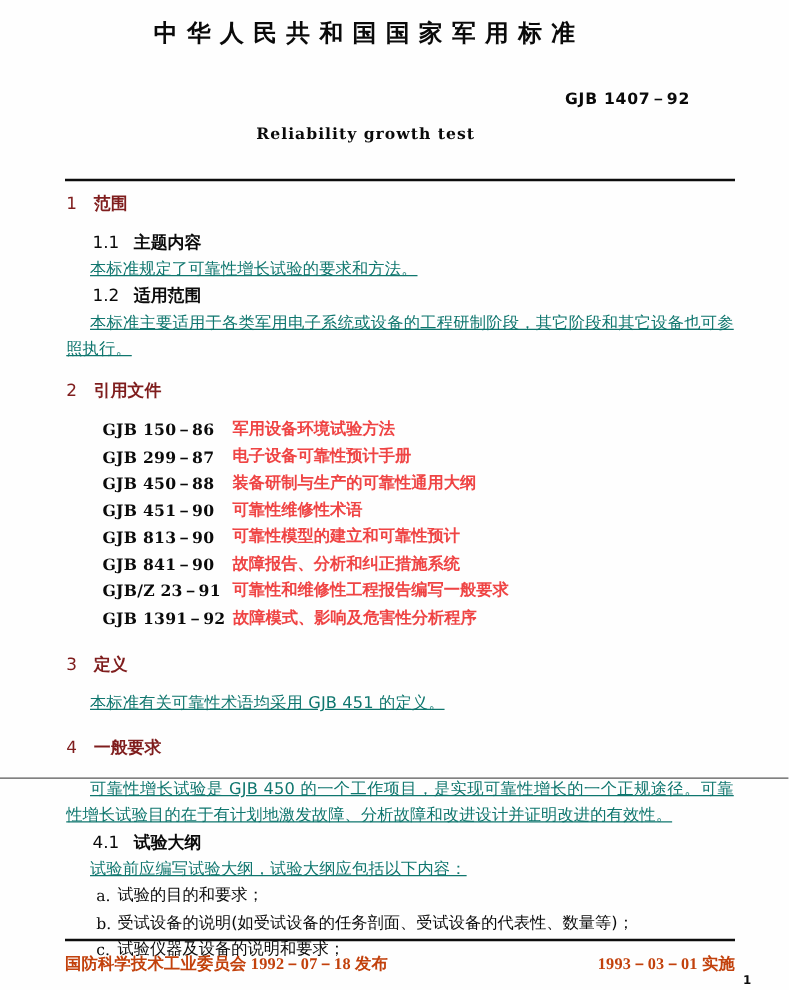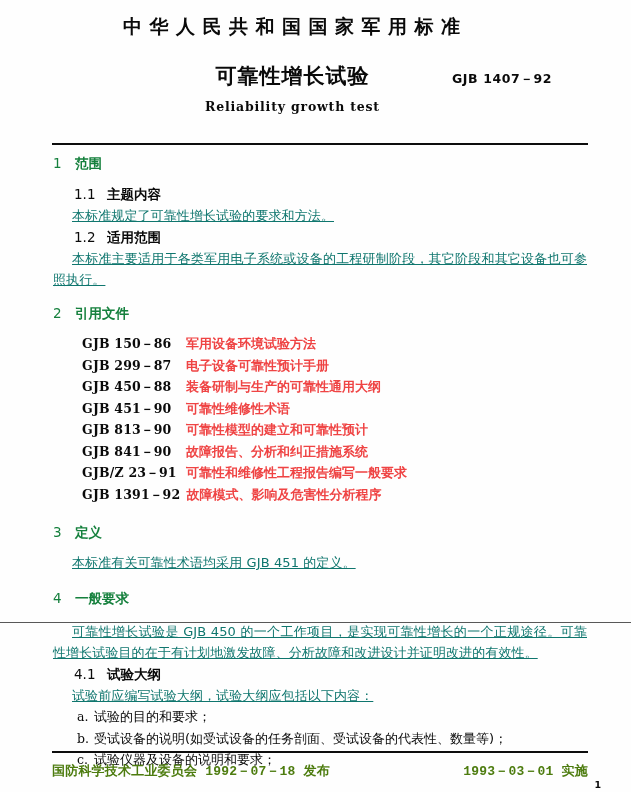--- a/index.html
+++ b/index.html
@@ -108,21 +108,21 @@
     position: absolute;
     left: 0;
     top: 152px;
     width: 631px;
   }
 
   .sec-h1 {
     font-family: "DejaVu Sans", sans-serif;
     font-weight: bold;
     font-size: 13.5px;
-    color: #15803d;
+    color: #7f1d1d;
     margin: 0;
     padding: 0 0 0 53px;
     line-height: 22px;
     white-space: nowrap;
   }
   .sec-h1 .num {
     display: inline-block;
     min-width: 22px;
     font-weight: normal;
   }
@@ -218,24 +218,24 @@
   .footer-row {
     position: absolute;
     left: 52px;
     top: 762px;
     width: 536px;
     display: flex;
     justify-content: space-between;
     align-items: baseline;
   }
   .footer-left, .footer-right {
-    font-family: Liberation Mono, monospace;
-    font-weight: bold;
-    font-size: 13px;
-    color: #4d7c0f;
+    font-family: Liberation Serif, serif;
+    font-weight: bold;
+    font-size: 13px;
+    color: #c2410c;
     letter-spacing: 0.2px;
     white-space: nowrap;
   }
   .page-number {
     position: absolute;
     top: 779px;
     left: 0;
     width: 601px;
     text-align: right;
     font-family: "DejaVu Sans", sans-serif;
@@ -244,21 +244,20 @@
     color: #0a0a0a;
   }
 </style>
 </head>
 <body>
 
 <div id="page">
 
   <div class="masthead">中华人民共和国国家军用标准</div>
 
-  <div class="doc-title">可靠性增长试验</div>
 
   <div class="doc-number">GJB 1407－92</div>
 
   <div class="doc-subtitle">Reliability growth test</div>
 
   <div class="rule-top"></div>
 
   <div class="body-area">
 
     <div class="sec-h1"><span class="num">1</span><span>范围</span></div>

